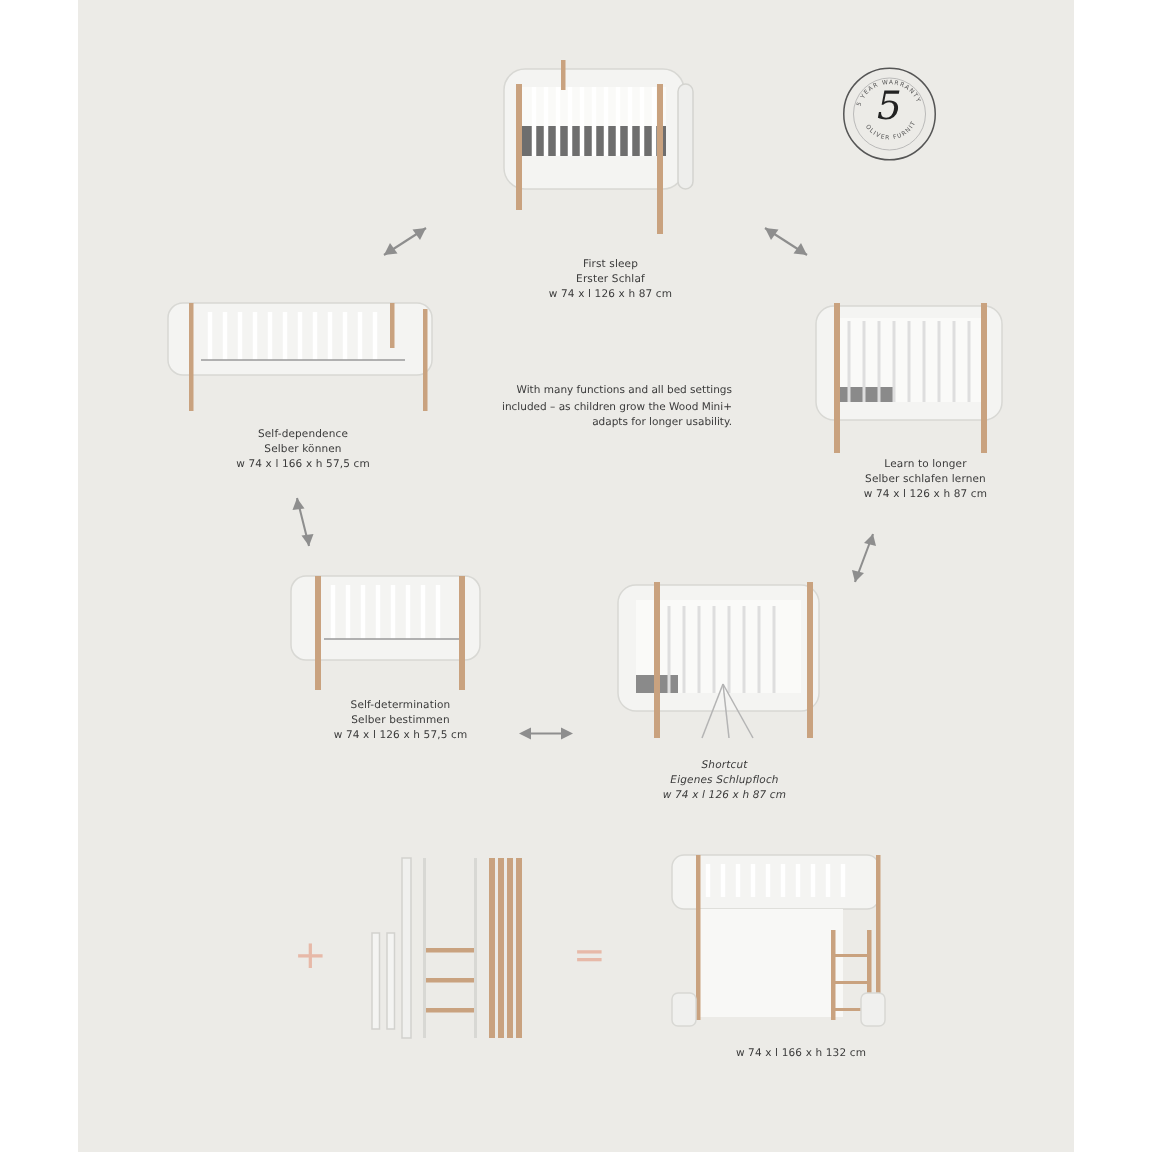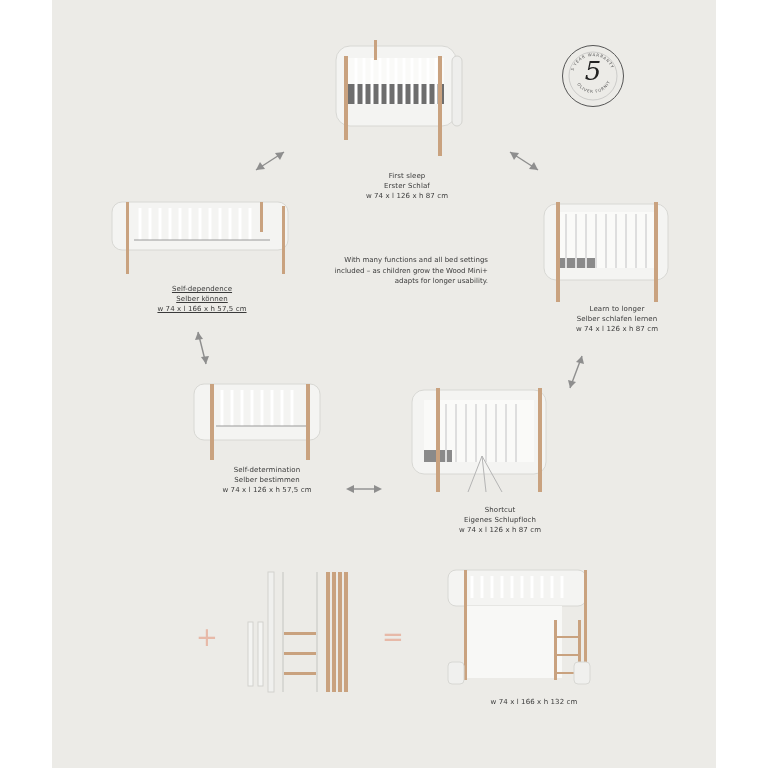--- a/index.html
+++ b/index.html
@@ -99,21 +99,21 @@
         <line x1="110" y1="12" x2="110" y2="44"></line>
       <line x1="120" y1="12" x2="120" y2="44"></line>
         <line x1="130" y1="12" x2="130" y2="44"></line>
         <line x1="140" y1="12" x2="140" y2="44"></line>
     </g>
     <line x1="24" y1="44" x2="160" y2="44" stroke="#9a9a9a" stroke-width="1"></line>
     <rect x="16" y="6" width="3" height="72" fill="#c9a27f"></rect>
     <rect x="172" y="10" width="3" height="68" fill="#c9a27f"></rect>
     <rect x="150" y="6" width="3" height="30" fill="#c9a27f"></rect>
   </svg>
-  <div class="caption" style="left:80px;top:284px;width:140px;text-decoration:underline;">
+  <div class="caption" style="left:80px;top:284px;width:140px;">
     <div>Self-dependence</div>
     <div>Selber können</div>
     <div>w 74 x l 166 x h 57,5 cm</div>
   </div>
 
   <div class="center-text" style="left:266px;">
     <p>With many functions and all bed settings included – as children grow the Wood Mini+ adapts for longer usability.</p>
   </div>
 
   <svg width="130" height="105" style="left:490px;top:198px;">
@@ -177,21 +177,21 @@
         <line x1="106" y1="24" x2="106" y2="82"></line>
     </g>
     <g stroke="#b4b4b4" stroke-width="1">
         <line x1="72" y1="76" x2="58" y2="112"></line>
         <line x1="72" y1="76" x2="76" y2="112"></line>
         <line x1="72" y1="76" x2="92" y2="112"></line>
       </g>
     <rect x="26" y="8" width="4" height="104" fill="#c9a27f"></rect>
     <rect x="128" y="8" width="4" height="104" fill="#c9a27f"></rect>
   </svg>
-  <div class="caption" style="left:393px;top:505px;width:110px;">
+  <div class="caption" style="left:376px;top:505px;width:110px;font-style:italic;">
     <div>Shortcut</div>
     <div>Eigenes Schlupfloch</div>
     <div>w 74 x l 126 x h 87 cm</div>
   </div>
 
   <div class="op" style="left:144px;top:622px;">+</div>
   <svg width="110" height="130" style="left:196px;top:566px;">
     <rect x="0" y="56" width="5" height="64" fill="#f4f4f2" stroke="#d2d2ce"></rect>
     <rect x="10" y="56" width="5" height="64" fill="#f4f4f2" stroke="#d2d2ce"></rect>
     <rect x="20" y="6" width="6" height="120" fill="#f0f0ee" stroke="#d2d2ce"></rect>

